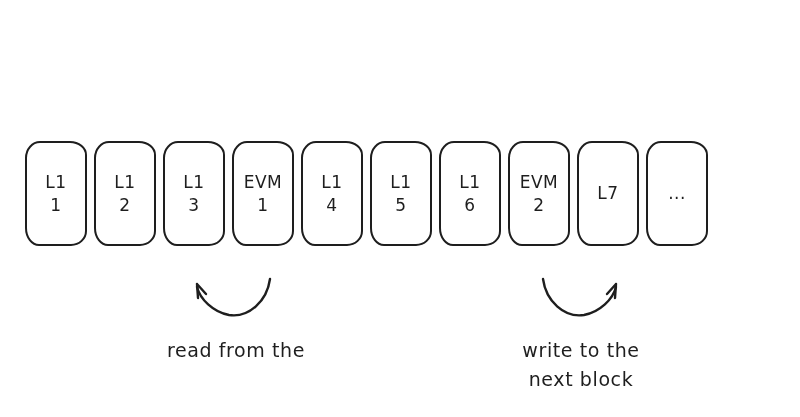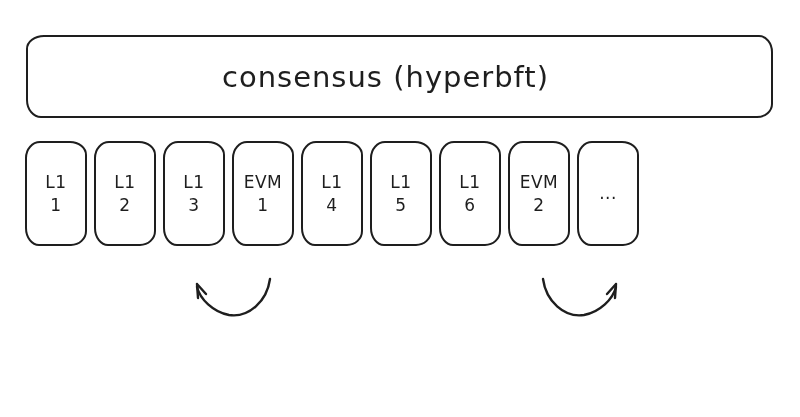--- a/index.html
+++ b/index.html
@@ -91,23 +91,20 @@
     letter-spacing: 0.6px;
   }
   .caption-read  { left: 126px; }
   .caption-write { left: 471px; }
 </style>
 </head>
 <body>
 
 <div class="canvas">
 
-  <div class="consensus-box">
-    <span class="consensus-title">consensus (hyperbft)</span>
-  </div>
 
   <div class="block-row">
     <div class="block">
       <div class="block-line">L1</div>
       <div class="block-line">1</div>
     </div>
     <div class="block">
       <div class="block-line">L1</div>
       <div class="block-line">2</div>
     </div>
@@ -129,32 +126,41 @@
     </div>
     <div class="block">
       <div class="block-line">L1</div>
       <div class="block-line">6</div>
     </div>
     <div class="block">
       <div class="block-line">EVM</div>
       <div class="block-line">2</div>
     </div>
     <div class="block">
+      <div class="block-line">L7</div>
+
+    </div>
+    <div class="block">
       <div class="block-line">...</div>
 
     </div>
   </div>
 
   <svg class="arrow arrow-read" viewBox="0 0 100 62" aria-hidden="true">
     <path d="M 87 12 C 84 34, 66 51, 46 48 C 30 45, 17 32, 14 20"></path>
     <path d="M 14 17 L 23 27 M 14 17 L 15 31"></path>
   </svg>
 
   <svg class="arrow arrow-write" viewBox="0 0 100 62" aria-hidden="true">
     <path d="M 13 12 C 16 34, 34 51, 54 48 C 70 45, 83 32, 86 20"></path>
     <path d="M 86 17 L 77 27 M 86 17 L 85 31"></path>
   </svg>
 
   <div class="caption caption-read">
+    <div>read from the</div>
   </div>
 
+  <div class="caption caption-write">
+    <div>write to the</div>
+    <div>next block</div>
+  </div>
 
 </div>
 
 </body></html>

